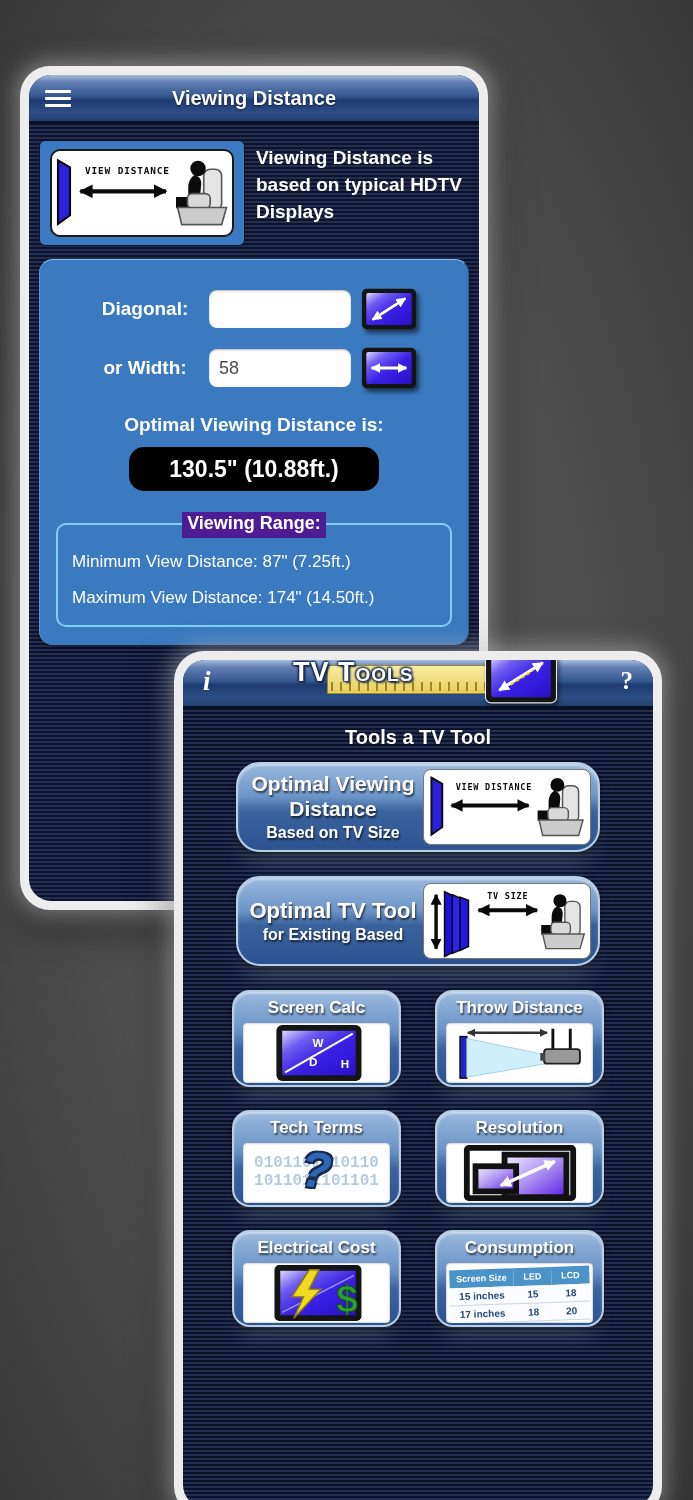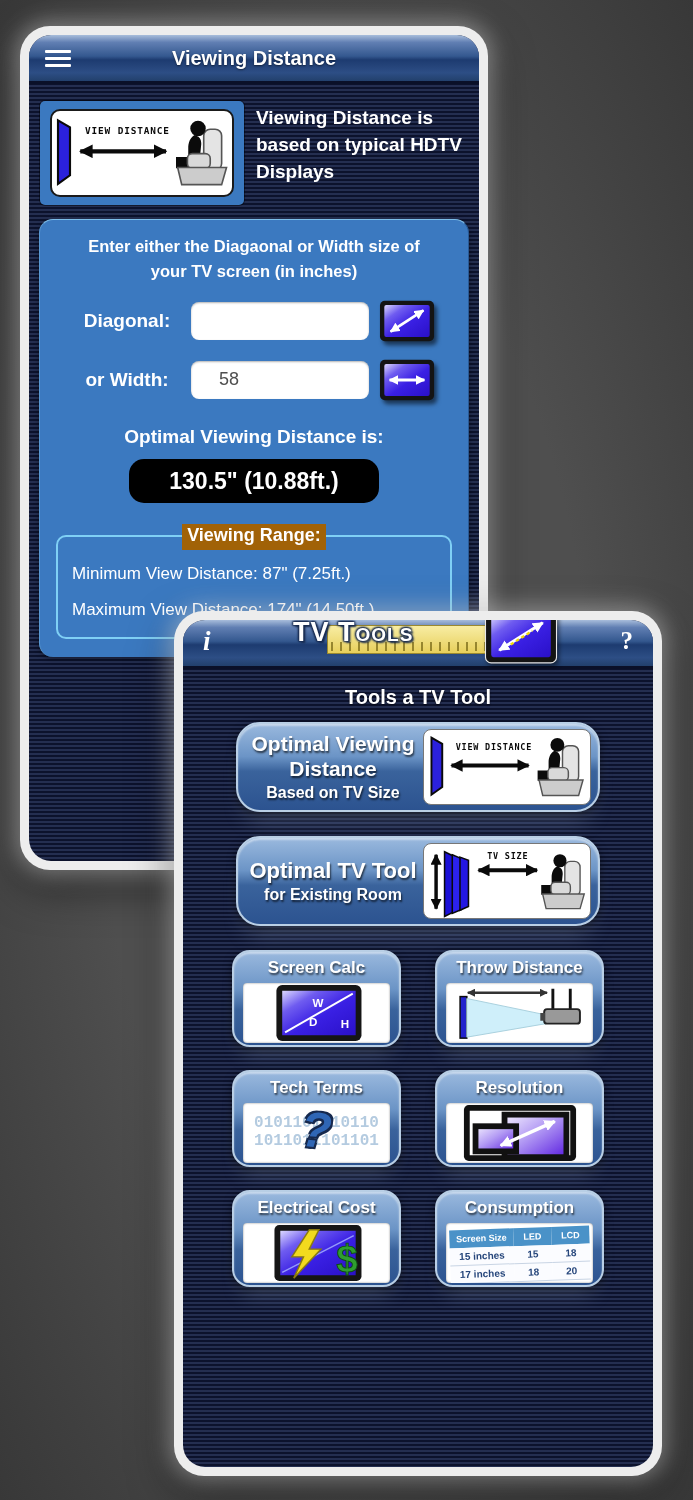--- a/index.html
+++ b/index.html
@@ -5,21 +5,21 @@
   html,body{margin:0;padding:0;}
   body{
     width:693px;height:1500px;position:relative;overflow:hidden;
     background:radial-gradient(ellipse at center,#4f4f4f 50%,#383838 100%);
     font-family:"Liberation Sans",sans-serif;
   }
   [data-interactable="true"]{cursor:pointer;}
 
   
   .screen{position:absolute;border-radius:30px;background:#ededed;padding:9px;
-    box-shadow:0 0 22px 5px rgba(255,255,255,.38),0 16px 44px rgba(0,0,0,.55);}
+    box-shadow:0 0 22px 5px rgba(255,255,255,.38),0 16px 44px rgba(0,0,0,.55);margin-top:40px;}
   .screen-inner{height:100%;border-radius:22px;overflow:hidden;position:relative;
     background:repeating-linear-gradient(180deg,#0c122c 0 2px,#242e50 2px 4px);}
   #screen1{left:20px;top:26px;width:450px;height:826px;}
   #screen2{left:174px;top:611px;width:470px;height:847px;}
 
   .app-header{height:46px;position:relative;display:flex;align-items:center;justify-content:center;
     background:linear-gradient(180deg,#a8bddb 0%,#617fb3 16%,#34588f 46%,#1d3b70 54%,#2d4e85 82%,#22406c 100%);
     border-bottom:3px solid #0a1028;}
   .header-title{color:#fff;font-weight:bold;font-size:20px;text-shadow:0 1px 2px rgba(0,0,0,.5);}
   .hamburger{position:absolute;left:16px;top:15px;width:26px;display:flex;flex-direction:column;gap:4px;}
@@ -33,27 +33,27 @@
   .fill{width:100%;height:100%;display:block;}
   .hero-text{color:#fff;font-weight:bold;font-size:19px;line-height:1.42;padding-top:4px;}
 
   .form-panel{margin:10px 10px 0;background:#3b79c0;border-radius:14px;padding:12px 6px 18px;
     border-top:1px solid #7cbce8;border-left:1px solid #5a9ad4;border-right:1px solid #2a5a94;
     box-shadow:0 2px 5px rgba(0,0,0,.4);}
   .form-heading{color:#fff;font-weight:bold;font-size:16.5px;text-align:center;line-height:1.5;margin:2px 22px 6px;}
   .input-row{display:flex;align-items:center;justify-content:center;gap:10px;margin-top:15px;}
   .input-label{width:108px;flex:none;text-align:center;color:#fff;font-weight:bold;font-size:19px;}
   .text-input{width:122px;height:38px;border:none;border-radius:8px;background:#fff;color:#4f4f4f;
-    font-size:18px;padding:0 28px;font-family:inherit;outline:none;box-shadow:inset 0 1px 2px rgba(0,0,0,.3);}
+    font-size:18px;padding:0 10px;font-family:inherit;outline:none;box-shadow:inset 0 1px 2px rgba(0,0,0,.3);}
   .tv-btn{width:56px;height:44px;flex:none;filter:drop-shadow(3px 4px 2px rgba(0,0,0,.55));}
   .optimal-heading{margin:24px 0 11px;text-align:center;color:#fff;font-weight:bold;font-size:19px;}
   .result-pill{width:250px;height:44px;margin:0 auto;background:#000;border-radius:15px;color:#fff;
     font-weight:bold;font-size:23px;line-height:44px;text-align:center;}
   .range-wrap{margin:21px 10px 0;}
-  .range-badge{position:relative;z-index:2;width:max-content;margin:0 auto;background:#a16207;
+  .range-badge{position:relative;z-index:2;width:max-content;margin:0 auto;background:#4c1d95;
     padding:1px 5px 4px;color:#fff;font-weight:bold;font-size:18px;}
   .range-box{margin-top:-15px;border:2px solid #7fd0f5;border-radius:10px;padding:27px 14px 17px;}
   .range-line{color:#fff;font-size:17px;}
   .range-line + .range-line{margin-top:16px;}
 
   
   .icon-info{position:absolute;left:20px;top:6px;color:#fff;font-family:"Liberation Serif",serif;
     font-style:italic;font-weight:bold;font-size:27px;}
   .icon-help{position:absolute;right:20px;top:7px;color:#fff;font-family:"Liberation Serif",serif;
     font-weight:bold;font-size:25px;}
@@ -227,21 +227,20 @@
         <div class="hero-icon-inner" data-interactable="false">
           <svg class="fill" viewBox="0 0 210 96">
               <use href="#viewDistance"></use>
             </svg>
         </div>
       </div>
       <div class="hero-text" data-interactable="false">Viewing Distance is based on typical HDTV Displays</div>
     </div>
 
     <div class="form-panel" data-interactable="false">
-      <div class="form-heading" data-interactable="false">Enter either the Diagaonal or Width size of your TV screen (in inches)</div>
 
       <div class="input-row" data-interactable="false">
         <label class="input-label" data-interactable="false">Diagonal:</label>
         <input class="text-input" type="text" data-interactable="true" value="" style="">
         <svg class="tv-btn" viewBox="0 0 58 44" data-interactable="false">
             <use href="#tvDiag"></use>
           </svg>
       </div>
 
       <div class="input-row" data-interactable="false">
@@ -290,21 +289,21 @@
       <div class="big-btn-icon" data-interactable="false">
         <svg class="fill" viewBox="0 0 210 96">
             <use href="#viewDistance"></use>
           </svg>
       </div>
     </div>
 
     <div class="big-btn" data-interactable="true">
       <div class="big-btn-label" data-interactable="false">
         <div class="big-btn-title one-line" data-interactable="false">Optimal TV Tool</div>
-        <div class="big-btn-sub" data-interactable="false">for Existing Room</div>
+        <div class="big-btn-sub" data-interactable="false">for Existing Based</div>
       </div>
       <div class="big-btn-icon" data-interactable="false">
         <svg class="fill" viewBox="0 0 210 96">
             <use href="#tvSize"></use>
           </svg>
       </div>
     </div>
 
     <div class="small-grid" data-interactable="false">
 

